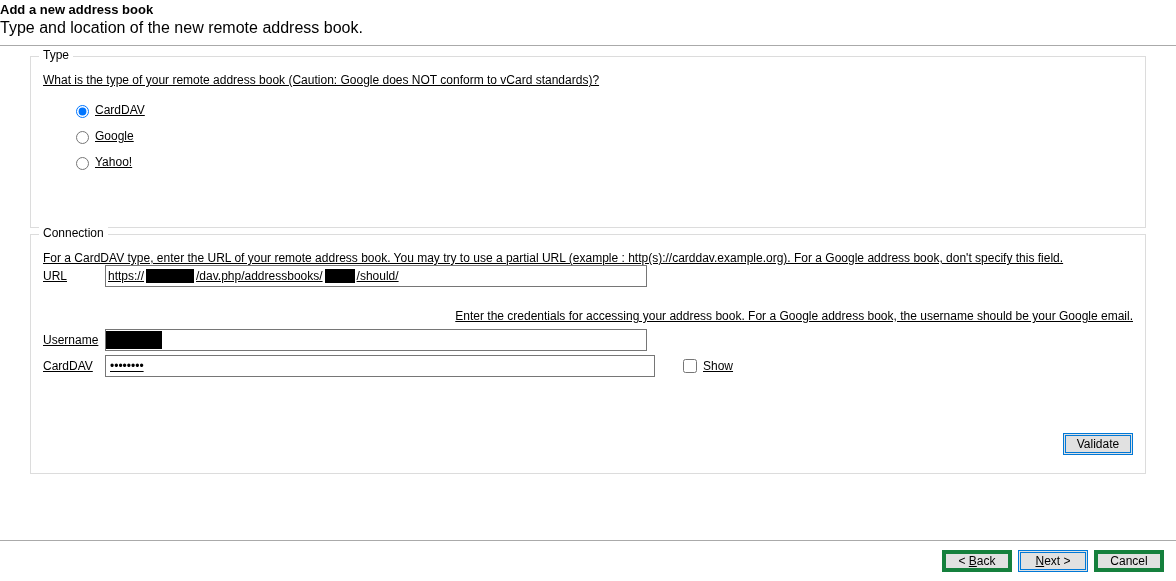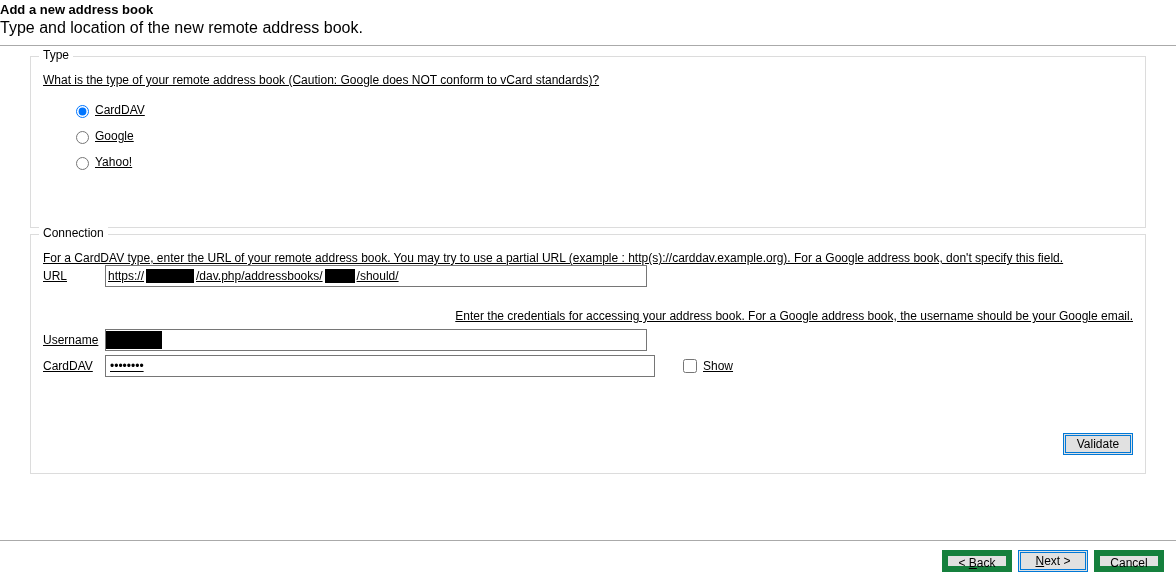--- a/index.html
+++ b/index.html
@@ -130,21 +130,21 @@
   .type-spacer {
     height: 34px;
   }
   .validate-wrap {
     text-align: right;
     margin-top: 56px;
   }
   .btn {
     min-width: 70px;
     height: 22px;
-    border: 6px solid #15803d;
+    border: 4px solid #15803d;
     background: #e1e1e1;
     font-family: inherit;
     font-size: 12px;
     cursor: pointer;
     padding: 0 10px;
   }
   .btn.focus {
     border: 1px solid #0078d7;
     outline: 1px solid #0078d7;
     outline-offset: -3px;

